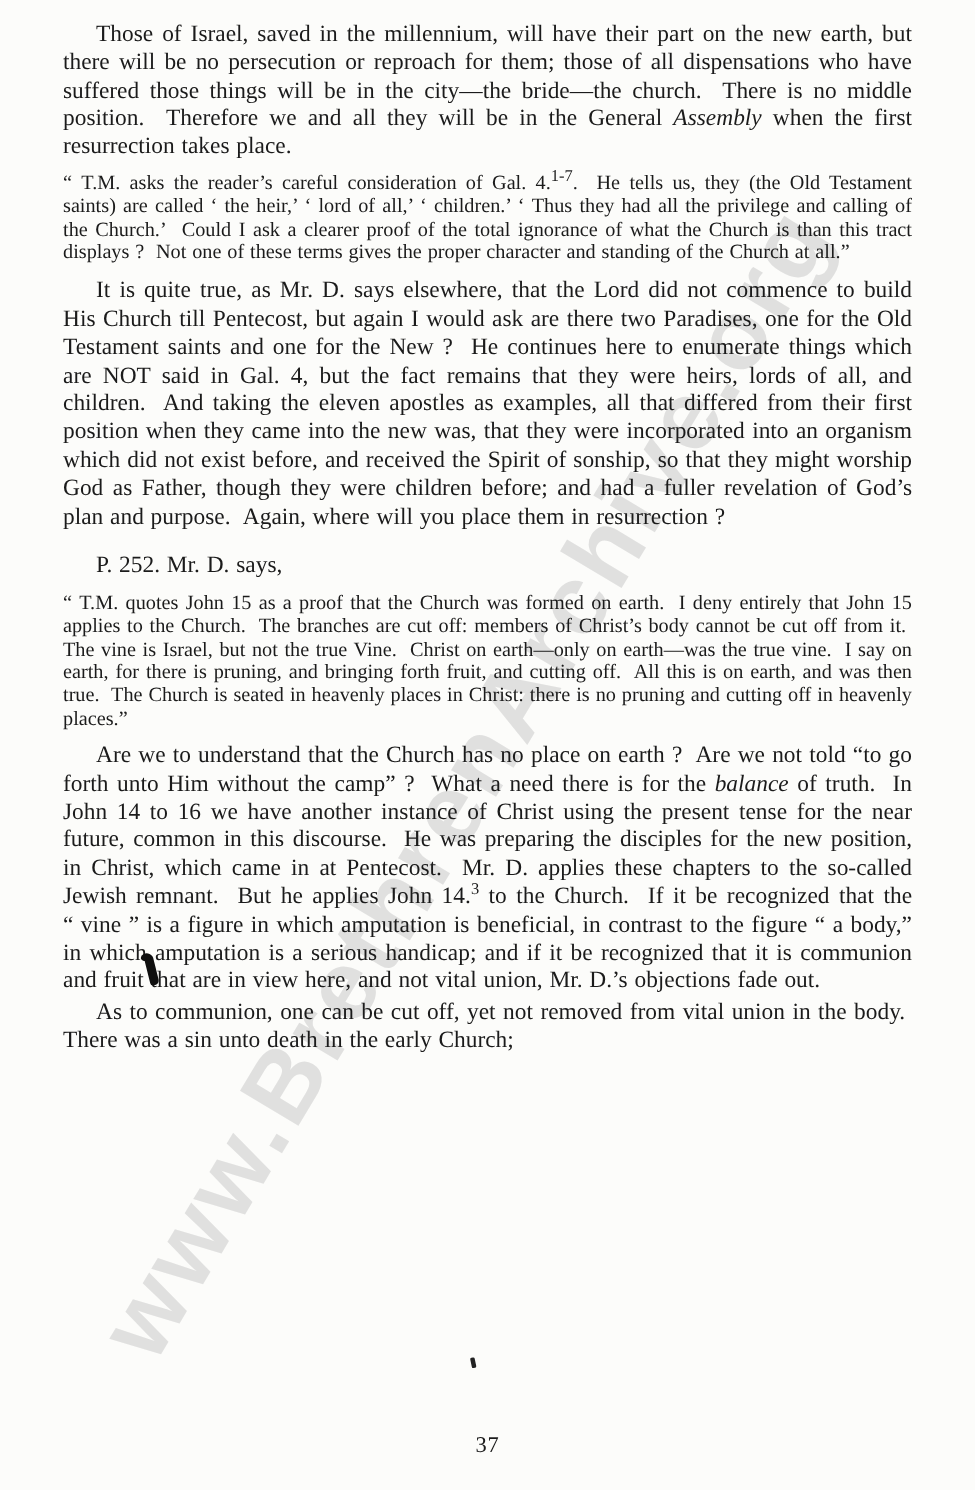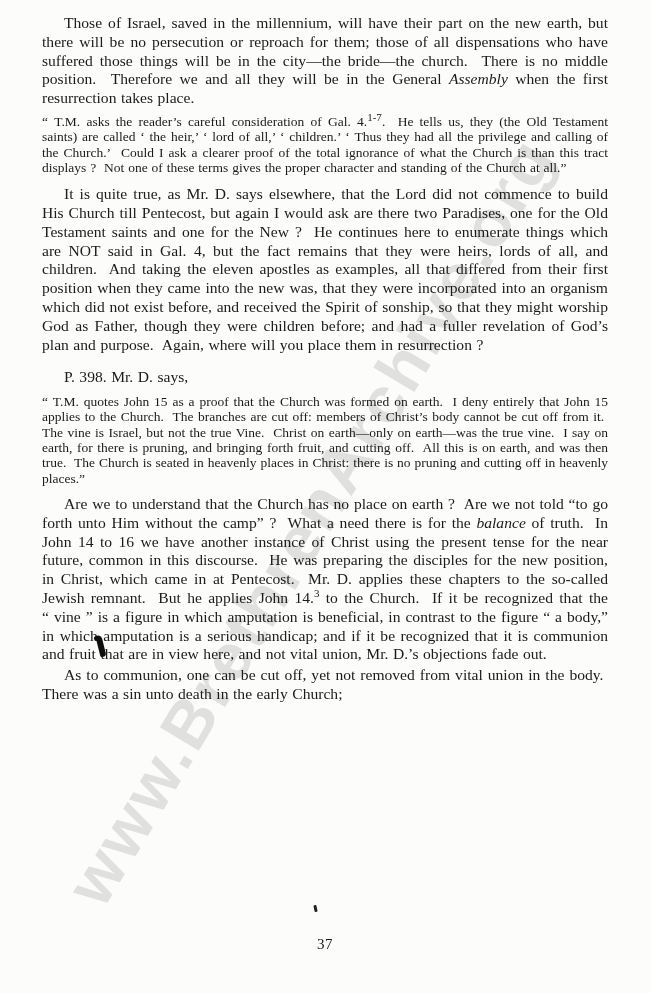--- a/index.html
+++ b/index.html
@@ -59,21 +59,21 @@
   .em { font-style: italic; }
   .sup {
     font-size: 11px;
     vertical-align: super;
     line-height: 0;
   }
   .page-number {
     position: absolute;
     left: 0;
     right: 0;
-    top: 936px;
+    top: 956px;
     text-align: center;
     font-size: 15px;
     letter-spacing: 0.5px;
     z-index: 1;
   }
   .ink-blot {
     position: absolute;
     left: 98px;
     top: 636px;
     width: 6px;
@@ -108,21 +108,21 @@
 </head>
 <body>
 
 <div class="page">
   <div class="watermark">www.BrethrenArchive.org</div>
 
   <main class="text-block">
       <p class="para body indent"><span>Those of Israel, saved in the millennium, will have their part on the new earth, but there will be no persecution or reproach for them; those of all dispensations who have suffered those things will be in the city—the bride—the church.&nbsp; There is no middle position.&nbsp; Therefore we and all they will be in the General </span><span class="em">Assembly</span><span> when the first resurrection takes place.</span></p>
       <p class="para quote" style="margin-top: 6px;"><span>“&nbsp;T.M. asks the reader’s careful consideration of Gal. 4.</span><span class="sup">1-7</span><span>.&nbsp; He tells us, they (the Old Testament saints) are called ‘&nbsp;the heir,’ ‘&nbsp;lord of all,’ ‘&nbsp;children.’ ‘&nbsp;Thus they had all the privilege and calling of the Church.’&nbsp; Could I ask a clearer proof of the total ignorance of what the Church is than this tract displays&nbsp;?&nbsp; Not one of these terms gives the proper character and standing of the Church at all.”</span></p>
       <p class="para body indent" style="margin-top: 10px;"><span>It is quite true, as Mr. D. says elsewhere, that the Lord did not commence to build His Church till Pentecost, but again I would ask are there two Paradises, one for the Old Testament saints and one for the New&nbsp;?&nbsp; He continues here to enumerate things which are NOT said in Gal. 4, but the fact remains that they were heirs, lords of all, and children.&nbsp; And taking the eleven apostles as examples, all that differed from their first position when they came into the new was, that they were incorporated into an organism which did not exist before, and received the Spirit of sonship, so that they might worship God as Father, though they were children before; and had a fuller revelation of God’s plan and purpose.&nbsp; Again, where will you place them in resurrection&nbsp;?</span></p>
-      <p class="para body indent" style="margin-top: 14px;"><span>P. 398. Mr. D. says,</span></p>
+      <p class="para body indent" style="margin-top: 14px;"><span>P. 252. Mr. D. says,</span></p>
       <p class="para quote" style="margin-top: 7px;"><span>“&nbsp;T.M. quotes John 15 as a proof that the Church was formed on earth.&nbsp; I deny entirely that John 15 applies to the Church.&nbsp; The branches are cut off: members of Christ’s body cannot be cut off from it.&nbsp; The vine is Israel, but not the true Vine.&nbsp; Christ on earth—only on earth—was the true vine.&nbsp; I say on earth, for there is pruning, and bringing forth fruit, and cutting off.&nbsp; All this is on earth, and was then true.&nbsp; The Church is seated in heavenly places in Christ: there is no pruning and cutting off in heavenly places.”</span></p>
       <p class="para body indent" style="margin-top: 9px;"><span>Are we to understand that the Church has no place on earth&nbsp;?&nbsp; Are we not told “to go forth unto Him without the camp”&nbsp;?&nbsp; What a need there is for the </span><span class="em">balance</span><span> of truth.&nbsp; In John 14 to 16 we have another instance of Christ using the present tense for the near future, common in this discourse.&nbsp; He was preparing the disciples for the new position, in Christ, which came in at Pentecost.&nbsp; Mr. D. applies these chapters to the so-called Jewish remnant.&nbsp; But he applies John 14.</span><span class="sup">3</span><span> to the Church.&nbsp; If it be recognized that the “&nbsp;vine&nbsp;” is a figure in which amputation is beneficial, in contrast to the figure “&nbsp;a body,” in which amputation is a serious handicap; and if it be recognized that it is communion and fruit that are in view here, and not vital union, Mr. D.’s objections fade out.</span></p>
       <p class="para body indent" style="margin-top: 2px;"><span>As to communion, one can be cut off, yet not removed from vital union in the body.&nbsp; There was a sin unto death in the early Church;</span></p>
     </main>
 
   <div class="ink-blot"></div>
   <div class="ink-speck"></div>
 
   <div class="page-number">37</div>
 </div>

